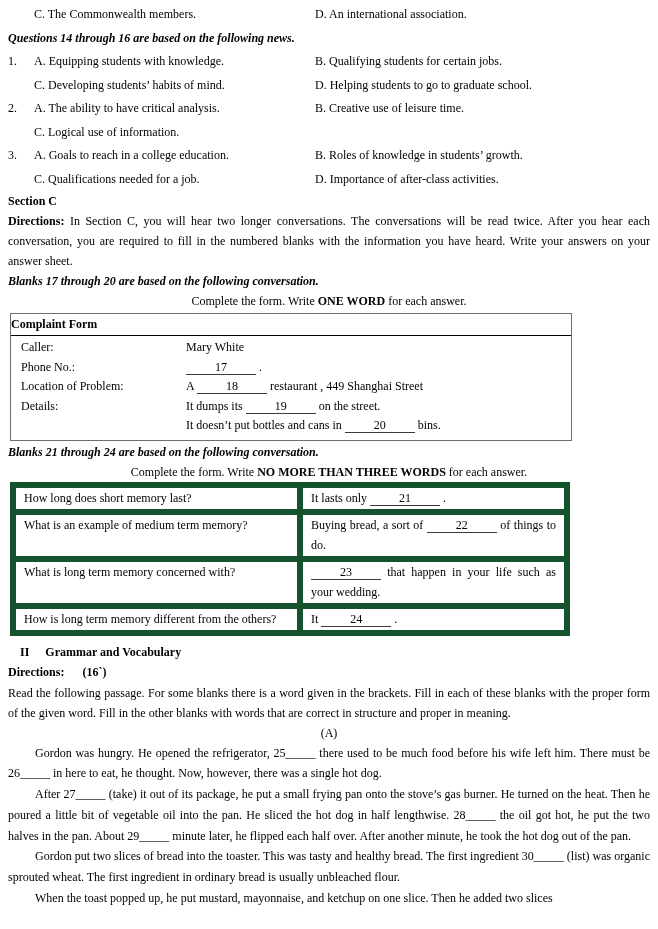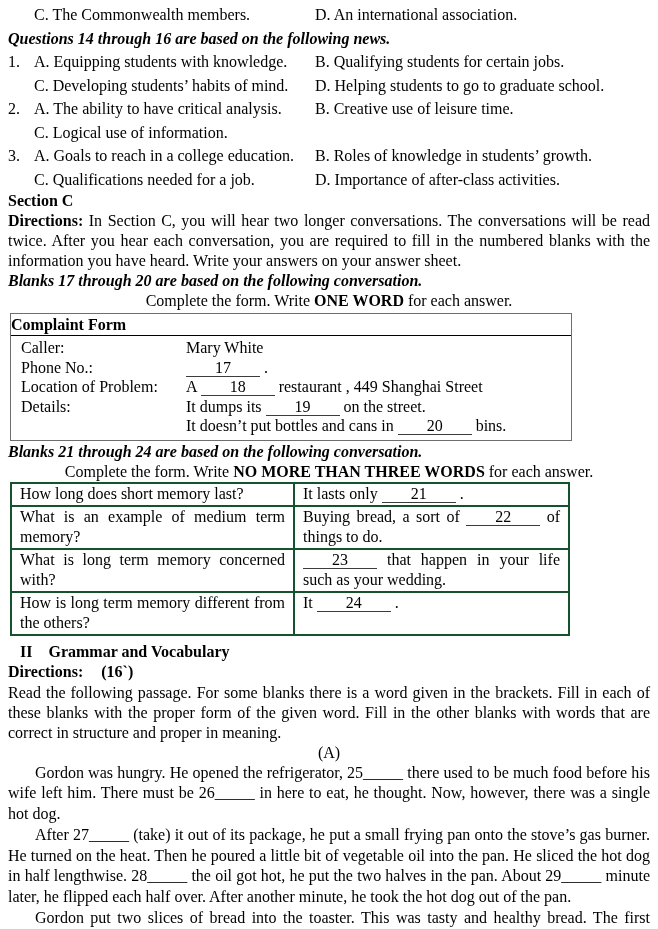--- a/index.html
+++ b/index.html
@@ -1,21 +1,21 @@
 <!DOCTYPE html>
 <html><head>
 <meta charset="utf-8">
 <style>
   html,body { margin:0; padding:0; background:#fff; }
   .page {
     position:relative; width:658px; height:929px; box-sizing:border-box;
     background:#fff; color:#000; overflow:hidden;
     padding:3px 8px 0 8px;
     font-family:"Liberation Serif","DejaVu Serif",serif;
-    font-size:16px;
+    font-size:12px;
   }
   
   .mc-row { display:flex; line-height:23.5px; }
   .mc-num { width:26px; flex:none; }
   .mc-left { width:281px; flex:none; }
   .mc-right { flex:1; }
   .news-heading { font-weight:bold; font-style:italic; line-height:23.5px; }
   
   .sec-title { font-weight:bold; line-height:20px; }
   .para-just { text-align:justify; line-height:20px; margin:0; }
@@ -26,21 +26,21 @@
   .cf { width:560px; margin:2px 0 1px 2px; border:1px solid #6e6e6e; }
   .cf-title { text-align:left; font-weight:bold; line-height:21px; border-bottom:1px solid #000; }
   .cf-body { padding:2px 0 4px 0; }
   .cf-row { display:flex; line-height:19.5px; }
   .cf-label { width:175px; flex:none; padding-left:10px; box-sizing:border-box; }
   .cf-value { flex:1; }
   
   .blank { border-bottom:1px solid #3c3c3c; padding:0 29px; white-space:nowrap; }
   
   .mem { width:560px; margin-left:2px; border-collapse:collapse; }
-  .mem td { border:2px solid #14532d; vertical-align:top; padding:0 8px 1px 8px; line-height:20px; text-align:justify; }
+  .mem td { border:6px solid #14532d; vertical-align:top; padding:0 8px 1px 8px; line-height:20px; text-align:justify; }
   .mem td.q { width:265px; }
   
   .g-title { font-weight:bold; line-height:20.5px; margin:6px 0 0 12px; }
   .g-title .gap { display:inline-block; width:16px; }
   .g-dir { font-weight:bold; line-height:20.5px; }
   .g-dir .gap { display:inline-block; width:18px; }
   .g-part { text-align:center; line-height:20px; }
   .g-para { text-align:justify; text-indent:27px; line-height:20.8px; margin:0; }
 </style>
 </head>

